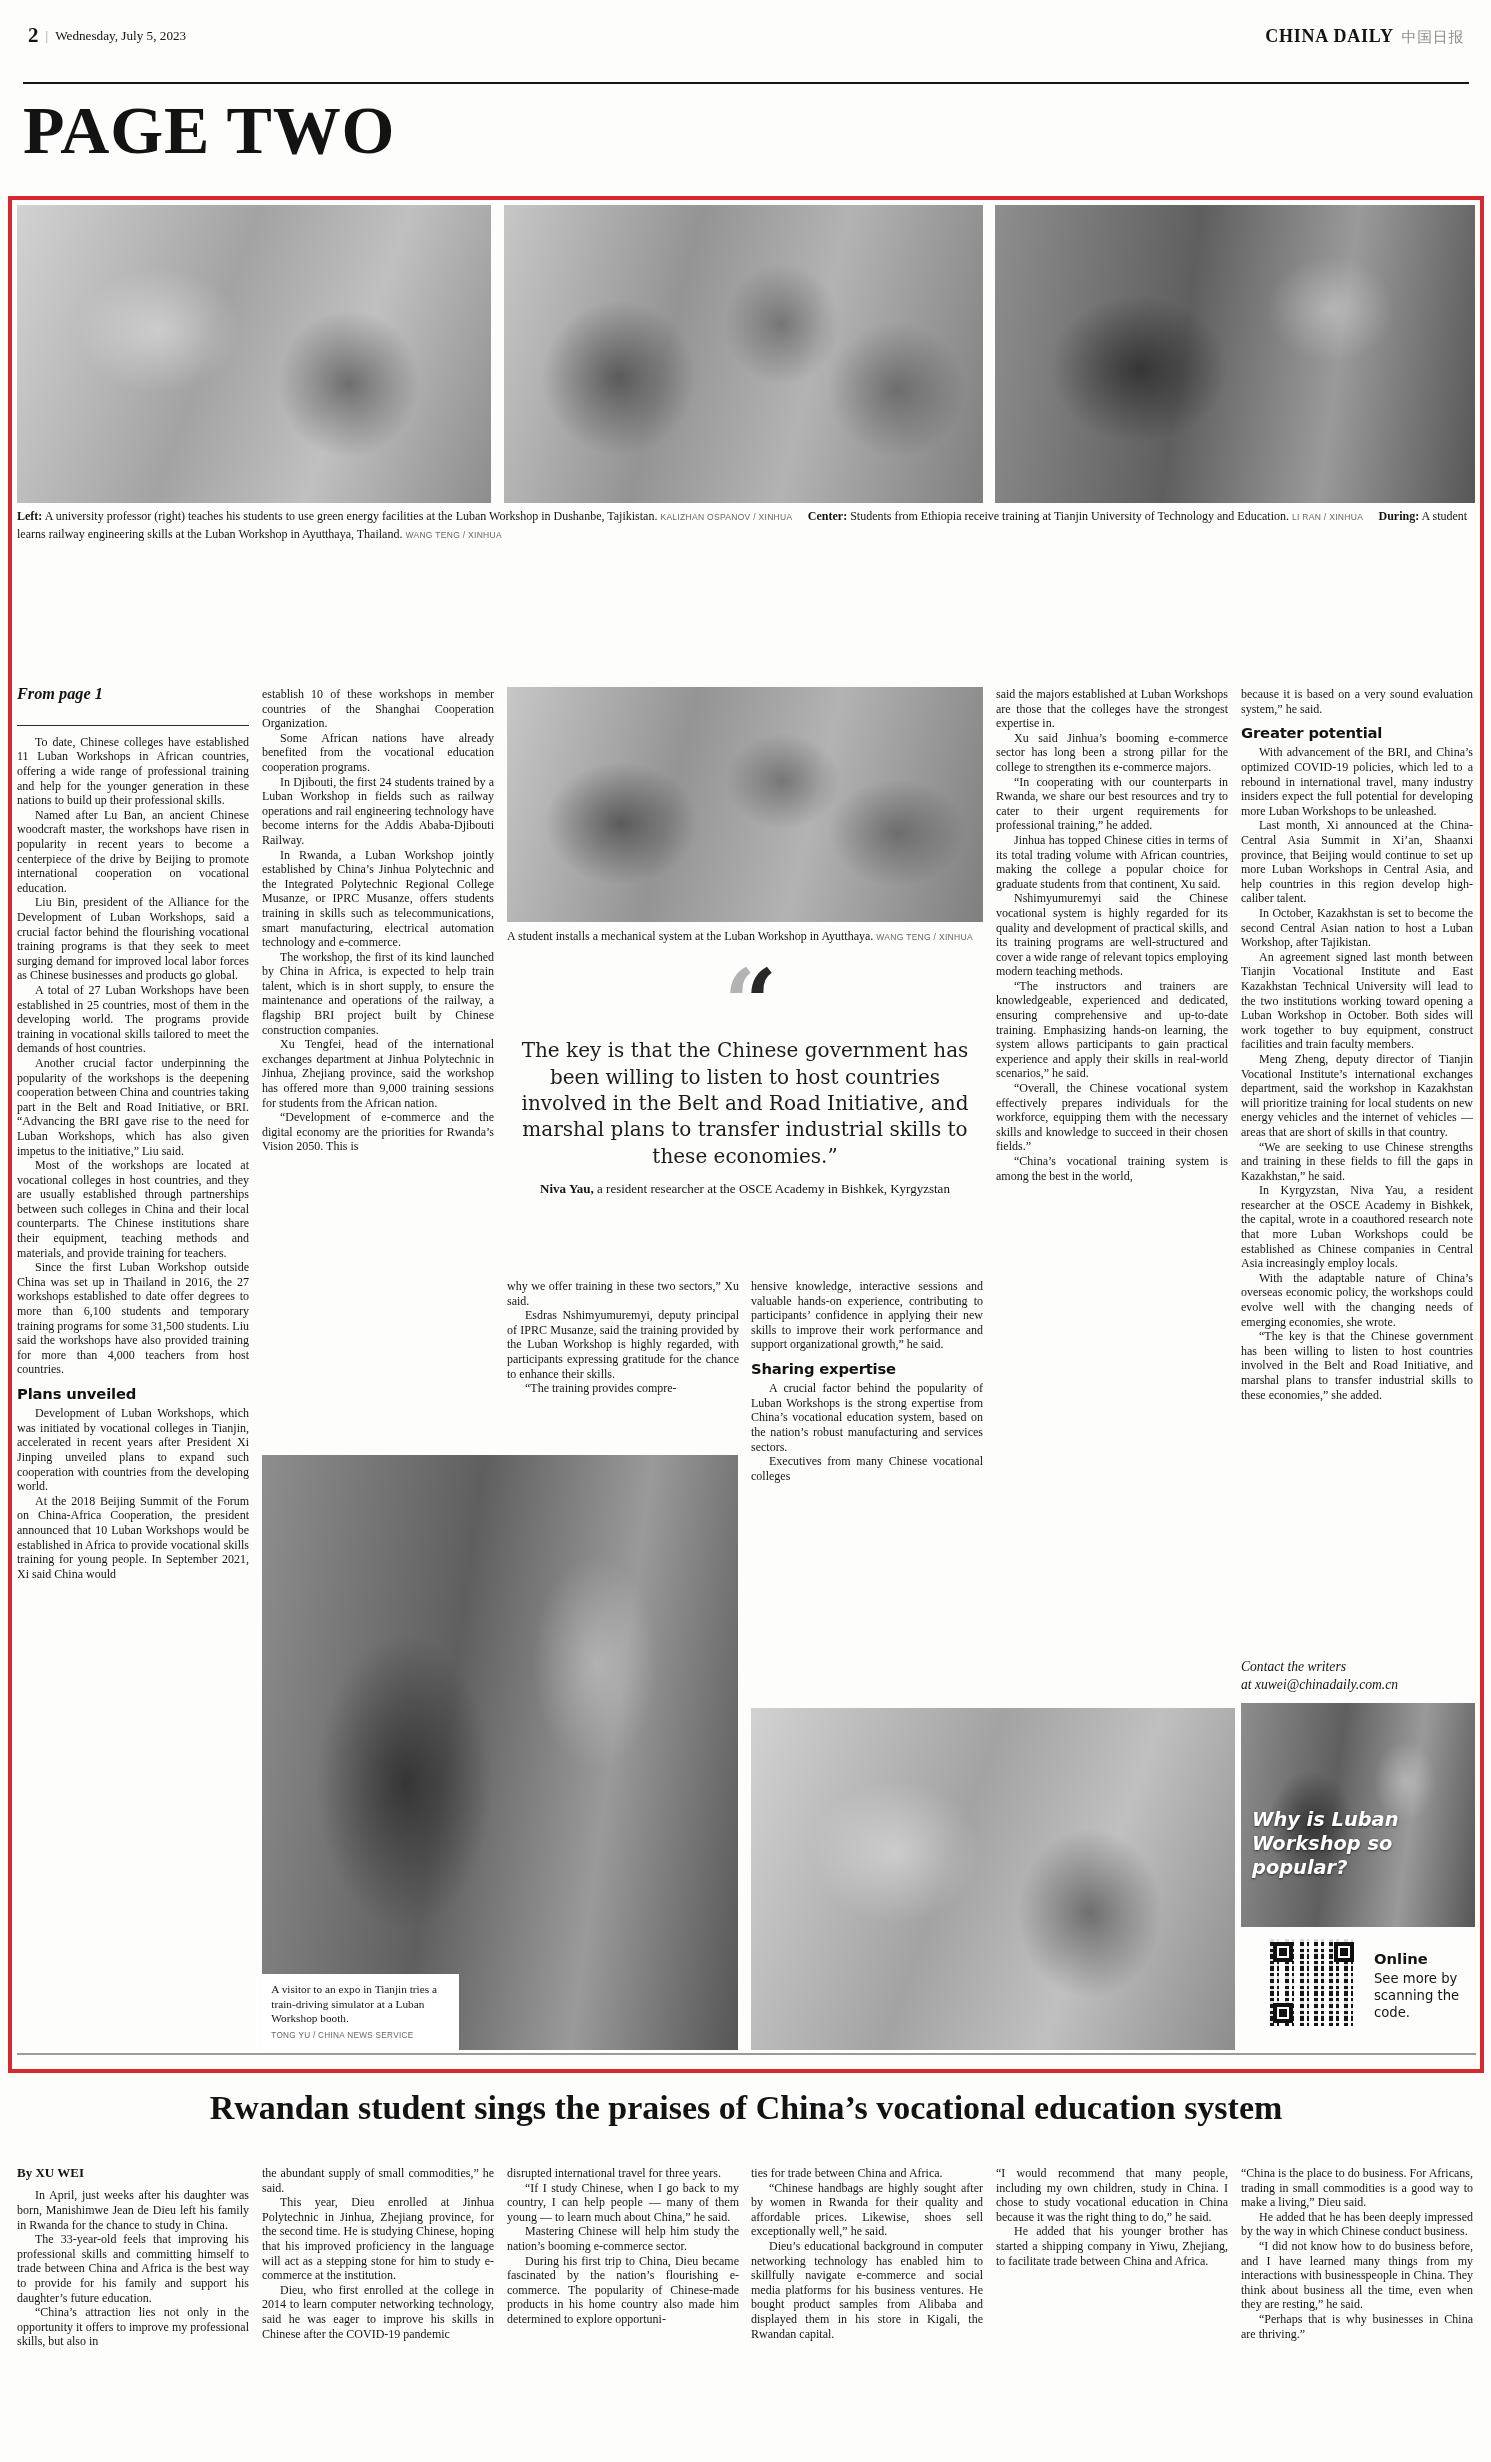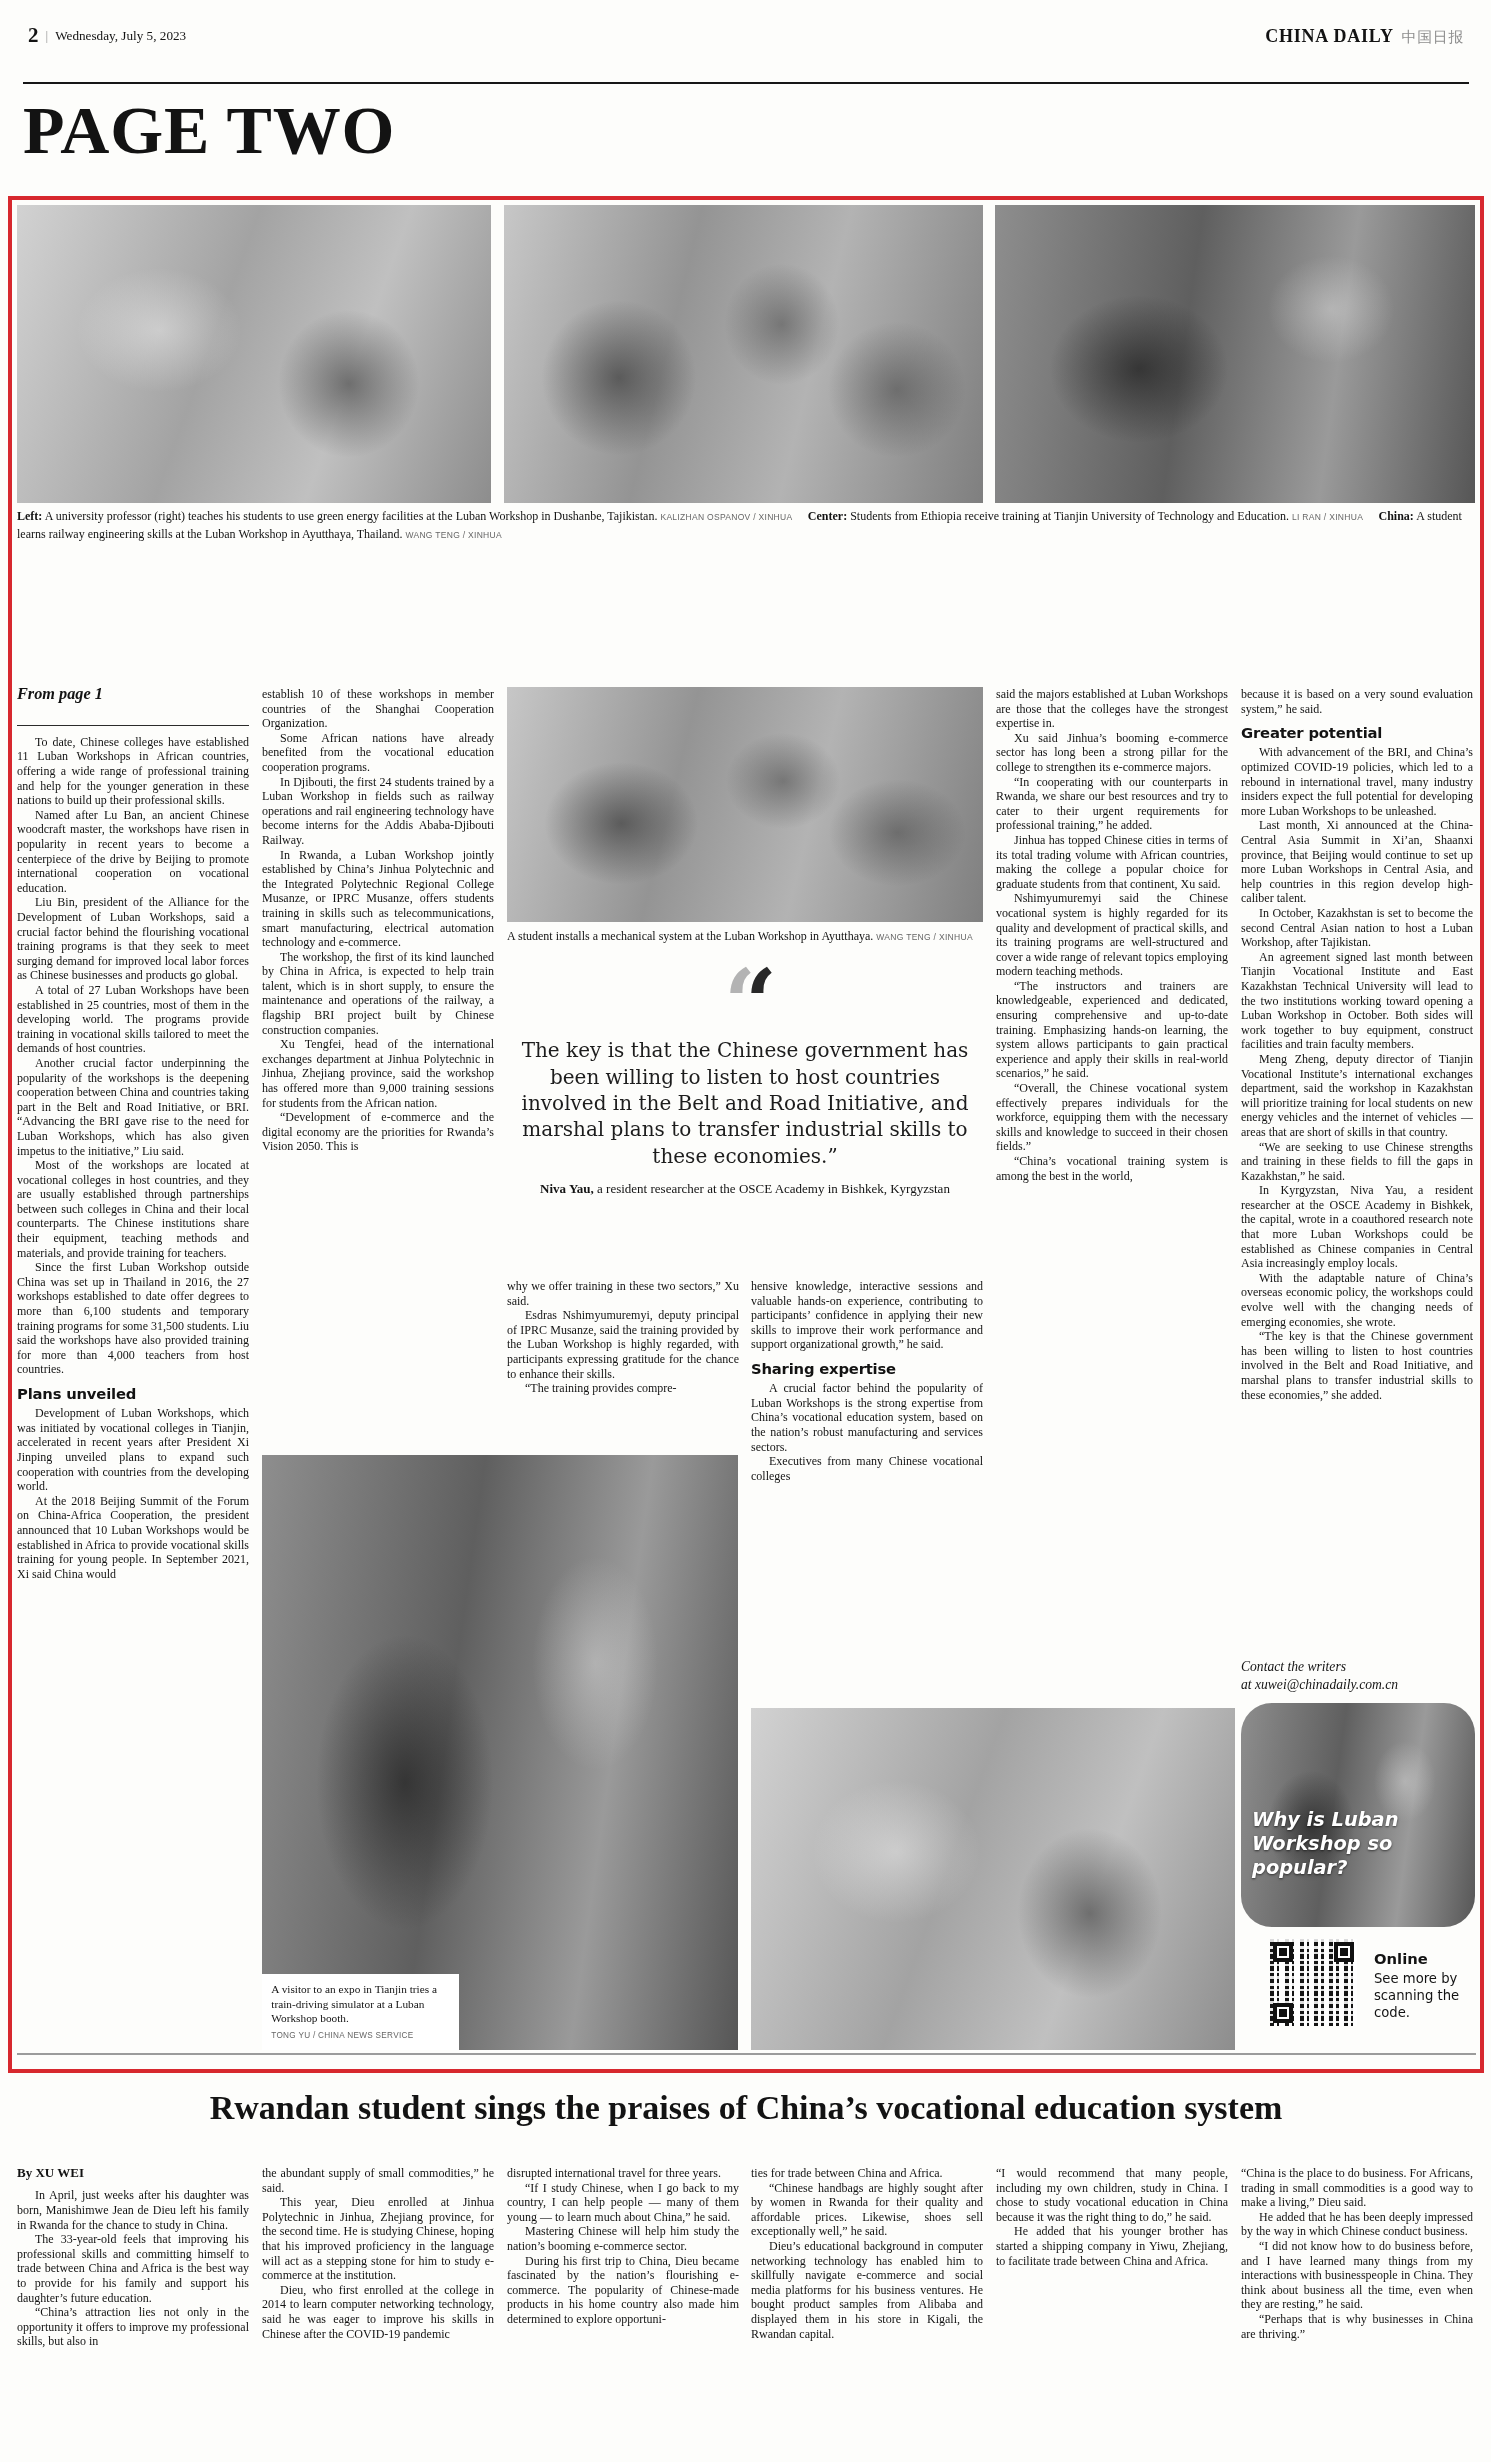--- a/index.html
+++ b/index.html
@@ -69,21 +69,21 @@
   .qm1 { color:#b3b3b3; } .qm2 { color:#282828; }
   .quote-text { font-family:"DejaVu Serif", serif; font-size:20px; line-height:26.4px; color:#1d1d1d; margin-top:6.2px; }
   .quote-attr { font-size:13px; line-height:16.3px; margin-top:11.7px; }
   .quote-attr b { font-weight:bold; }
 
   
   .contact { font-style:italic; font-size:13.6px; line-height:18px; text-align:left; }
   .promo-img { background-image:
        radial-gradient(ellipse 30% 45% at 25% 45%, rgba(25,25,25,.6), rgba(0,0,0,0) 60%),
        radial-gradient(ellipse 26% 40% at 75% 40%, rgba(30,30,30,.55), rgba(0,0,0,0) 62%),
-       linear-gradient(100deg,#7c7c7c,#515151 45%,#868686 72%,#454545); border-radius: 31px; }
+       linear-gradient(100deg,#7c7c7c,#515151 45%,#868686 72%,#454545); }
   .promo-title { position:absolute; left:11px; bottom:47px; width:202px; color:#fff;
        font-family:"DejaVu Sans", sans-serif; font-weight:bold; font-style:italic;
        font-size:19.4px; line-height:24px; text-shadow:0 0.8px 2.3px rgba(0,0,0,.6); }
   .qr { width:87px; height:87px; position:relative; background:
        repeating-linear-gradient(90deg,#151515 0 3.9px, #fff 3.9px 7px, #151515 7px 9.3px, #fff 9.3px 14.8px),
        #fff; background-blend-mode:normal; }
   .qr::after { content:""; position:absolute; inset:0;
        background:repeating-linear-gradient(0deg, rgba(255,255,255,0) 0 3.1px, rgba(255,255,255,.9) 3.1px 5.4px,
        rgba(255,255,255,0) 5.4px 10px, rgba(255,255,255,.85) 10px 12.4px); }
   .qr-eye { position:absolute; width:20px; height:20px; border:4.7px solid #111; background:#fff; z-index:2; }
@@ -118,21 +118,21 @@
   <div class="abs photo" style="left:504px; top:205px; width:479px; height:298px;"></div>
   <div class="abs photo dark" style="left:995px; top:205px; width:480px; height:298px;"></div>
 
   <div class="abs strip-caption">
     
   
       <span class="cap-part"><b class="cap-label">Left:</b> <span>A university professor (right) teaches his students to use green energy facilities at the Luban Workshop in Dushanbe, Tajikistan.</span> <span class="credit">KALIZHAN OSPANOV / XINHUA</span></span>
     
       <span class="cap-part"><b class="cap-label">Center:</b> <span>Students from Ethiopia receive training at Tianjin University of Technology and Education.</span> <span class="credit">LI RAN / XINHUA</span></span>
     
-      <span class="cap-part"><b class="cap-label">China:</b> <span>A student learns railway engineering skills at the Luban Workshop in Ayutthaya, Thailand.</span> <span class="credit">WANG TENG / XINHUA</span></span>
+      <span class="cap-part"><b class="cap-label">During:</b> <span>A student learns railway engineering skills at the Luban Workshop in Ayutthaya, Thailand.</span> <span class="credit">WANG TENG / XINHUA</span></span>
     </div>
 
 
   <div class="abs col" style="left:17px; top:687px; height:1364px;">
     <div class="from-page">From page 1</div>
     <div>
         <p>To date, Chinese colleges have established 11 Luban Workshops in African countries, offering a wide range of professional training and help for the younger generation in these nations to build up their professional skills.</p>
         <p>Named after Lu Ban, an ancient Chinese woodcraft master, the workshops have risen in popularity in recent years to become a centerpiece of the drive by Beijing to promote international cooperation on vocational education.</p>
         <p>Liu Bin, president of the Alliance for the Development of Luban Workshops, said a crucial factor behind the flourishing vocational training programs is that they seek to meet surging demand for improved local labor forces as Chinese businesses and products go global.</p>
         <p>A total of 27 Luban Workshops have been established in 25 countries, most of them in the developing world. The programs provide training in vocational skills tailored to meet the demands of host countries.</p>

